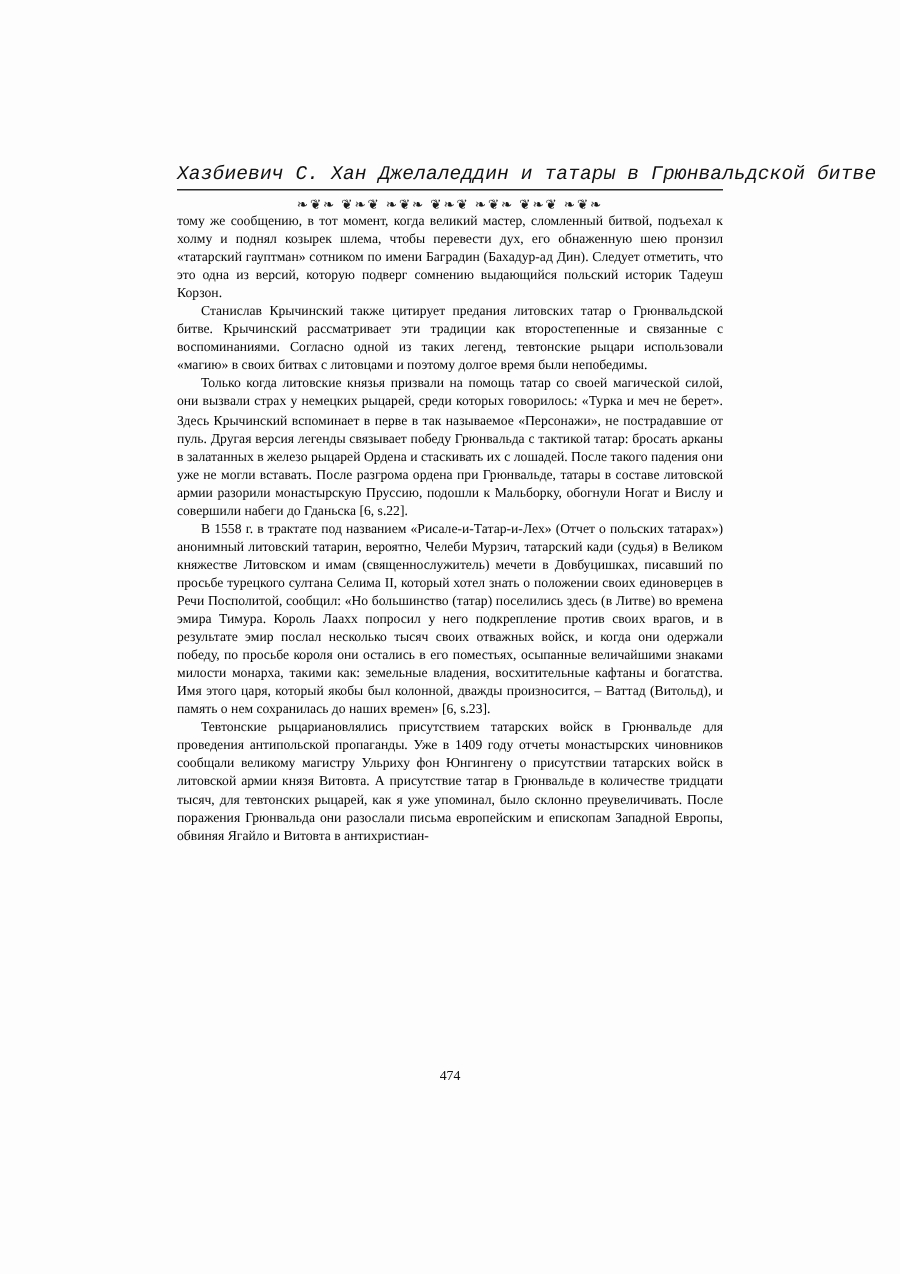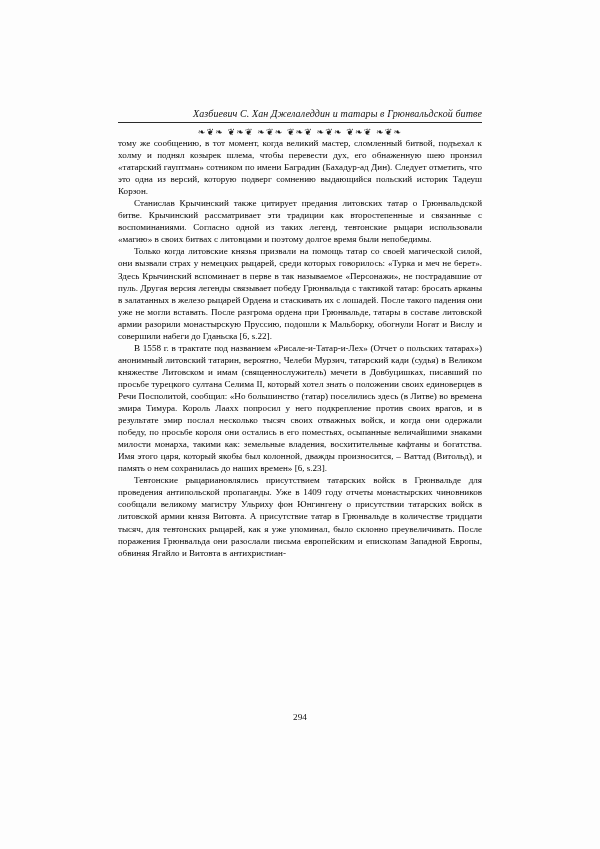--- a/index.html
+++ b/index.html
@@ -21,22 +21,22 @@
     background: #fdfdfd;
     box-sizing: border-box;
   }
   .content {
     position: absolute;
     left: 118px;
     top: 108px;
     width: 364px;
   }
   .running-head {
-    font-family: Liberation Serif, serif;
-    font-size: 10px;
+    font-family: Liberation Mono, monospace;
+    font-size: 13px;
     font-style: italic;
     text-align: right;
     letter-spacing: 0.1px;
     color: #111;
     white-space: nowrap;
   }
   .head-rule {
     margin-top: 3px;
     border-bottom: 0.8px solid #2a2a2a;
     width: 100%;
@@ -90,15 +90,15 @@
     <div class="body-text">
       <p class="cont">тому же сообщению, в тот момент, когда великий мастер, сломленный битвой, подъехал к холму и поднял козырек шлема, чтобы перевести дух, его обнаженную шею пронзил «татарский гауптман» сотником по имени Баградин (Бахадур-ад Дин). Следует отметить, что это одна из версий, которую подверг сомнению выдающийся польский историк Тадеуш Корзон.</p>
       <p>Станислав Крычинский также цитирует предания литовских татар о Грюнвальдской битве. Крычинский рассматривает эти традиции как второстепенные и связанные с воспоминаниями. Согласно одной из таких легенд, тевтонские рыцари использовали «магию» в своих битвах с литовцами и поэтому долгое время были непобедимы.</p>
       <p>Только когда литовские князья призвали на помощь татар со своей магической силой, они вызвали страх у немецких рыцарей, среди которых говорилось: «Турка и меч не берет». Здесь Крычинский вспоминает в перве в так называемое «Персонажи», не пострадавшие от пуль. Другая версия легенды связывает победу Грюнвальда с тактикой татар: бросать арканы в залатанных в железо рыцарей Ордена и стаскивать их с лошадей. После такого падения они уже не могли вставать. После разгрома ордена при Грюнвальде, татары в составе литовской армии разорили монастырскую Пруссию, подошли к Мальборку, обогнули Ногат и Вислу и совершили набеги до Гданьска [6, s.22].</p>
       <p>В 1558 г. в трактате под названием «Рисале-и-Татар-и-Лех» (Отчет о польских татарах») анонимный литовский татарин, вероятно, Челеби Мурзич, татарский кади (судья) в Великом княжестве Литовском и имам (священнослужитель) мечети в Довбуцишках, писавший по просьбе турецкого султана Селима II, который хотел знать о положении своих единоверцев в Речи Посполитой, сообщил: «Но большинство (татар) поселились здесь (в Литве) во времена эмира Тимура. Король Лаахх попросил у него подкрепление против своих врагов, и в результате эмир послал несколько тысяч своих отважных войск, и когда они одержали победу, по просьбе короля они остались в его поместьях, осыпанные величайшими знаками милости монарха, такими как: земельные владения, восхитительные кафтаны и богатства. Имя этого царя, который якобы был колонной, дважды произносится, – Ваттад (Витольд), и память о нем сохранилась до наших времен» [6, s.23].</p>
       <p>Тевтонские рыцариановлялись присутствием татарских войск в Грюнвальде для проведения антипольской пропаганды. Уже в 1409 году отчеты монастырских чиновников сообщали великому магистру Ульриху фон Юнгингену о присутствии татарских войск в литовской армии князя Витовта. А присутствие татар в Грюнвальде в количестве тридцати тысяч, для тевтонских рыцарей, как я уже упоминал, было склонно преувеличивать. После поражения Грюнвальда они разослали письма европейским и епископам Западной Европы, обвиняя Ягайло и Витовта в антихристиан-</p>
     </div>
 
   </div>
 
-  <div class="folio">294</div>
+  <div class="folio">474</div>
 
 </div>
 
 </body></html>

